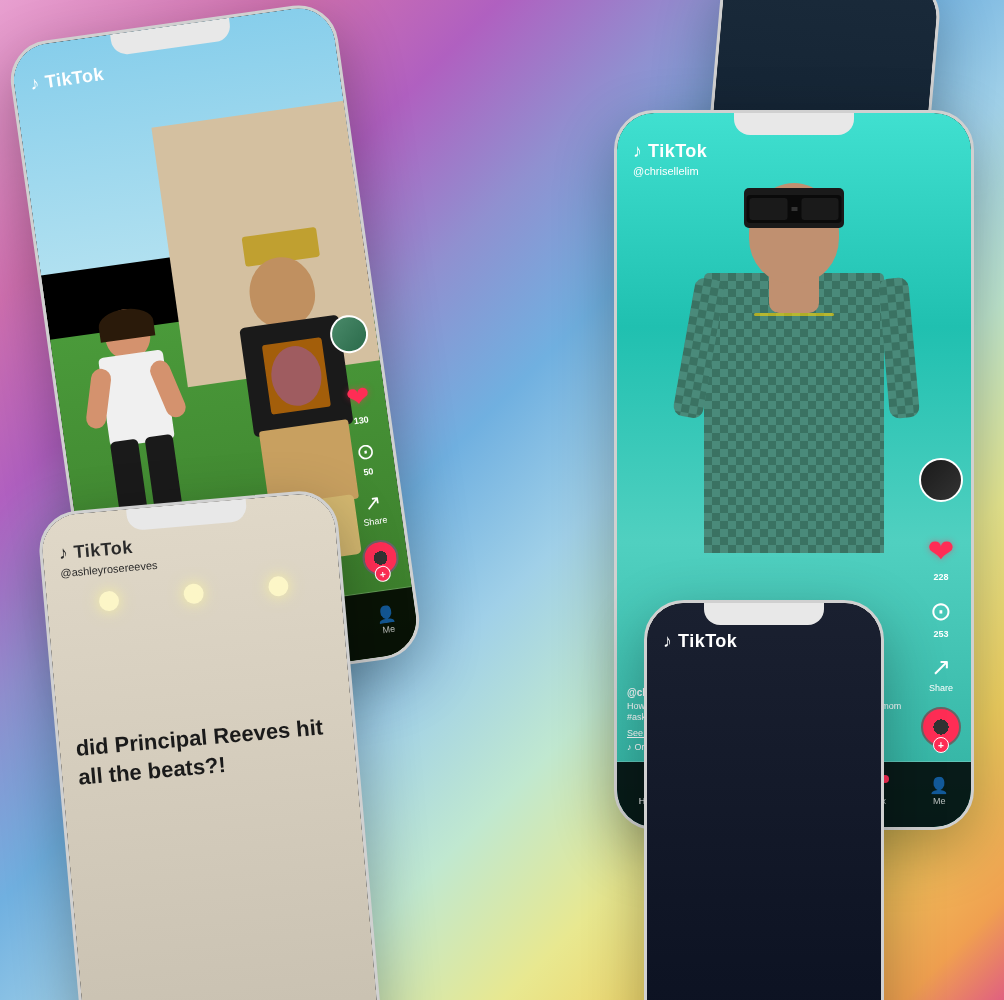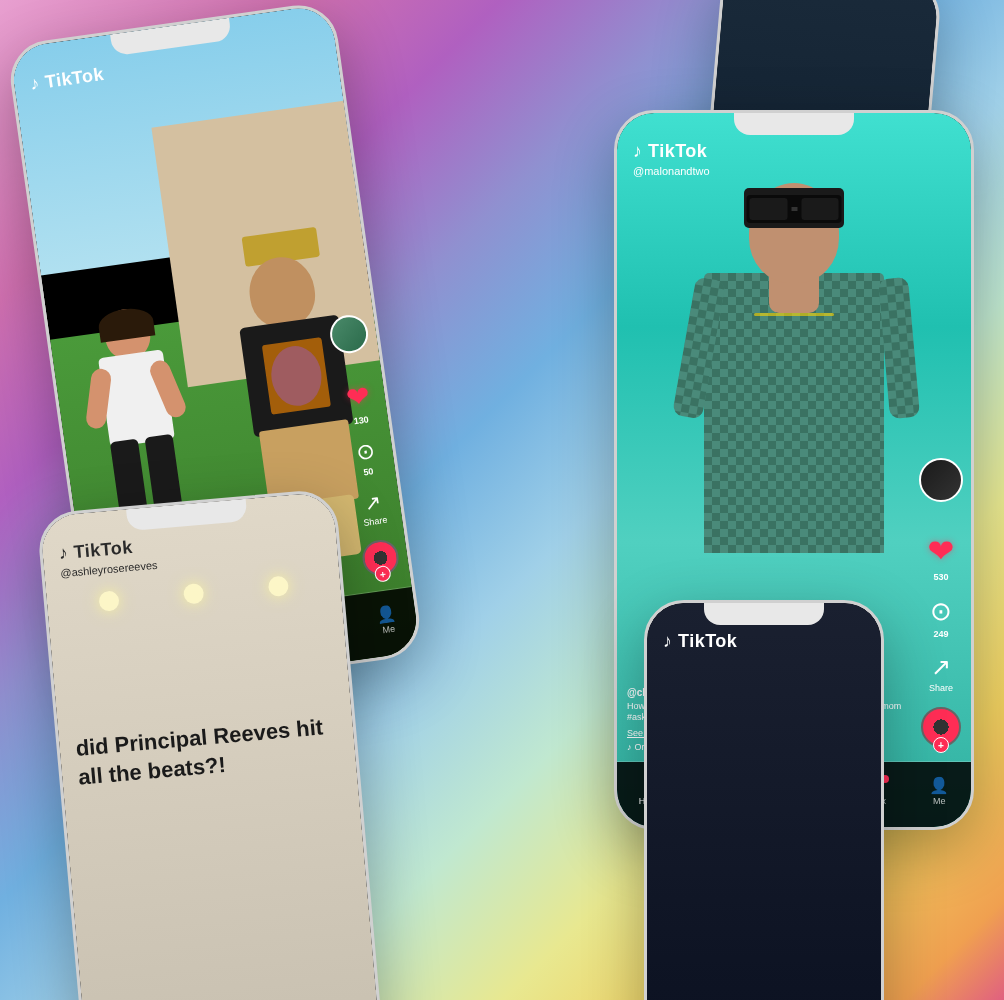--- a/index.html
+++ b/index.html
@@ -584,35 +584,35 @@
         <div style="position:absolute;top:165px;right:calc(50% - 120px);width:30px;height:140px;background:#4a8a7a;border-radius:10px;z-index:4;transform:rotate(-5deg);overflow:hidden;">
           <div style="position:absolute;inset:0;background-image:repeating-conic-gradient(#2a5a4a 0% 25%,transparent 0% 50%);background-size:16px 16px;opacity:0.5;"></div>
         </div>
       </div>
     </div>
 
     <div class="tiktok-header">
       <span class="tiktok-logo-icon">♪</span>
       <span class="tiktok-logo-text">TikTok</span>
     </div>
-    <div class="tiktok-username">@malonandtwo</div>
+    <div class="tiktok-username">@chrisellelim</div>
 
 
     <div class="right-actions">
       <div class="action-btn">
         <div class="avatar-circle" style="background:linear-gradient(135deg,#1a1a1a,#333);width:44px;height:44px;"></div>
         <div class="avatar-plus">+</div>
       </div>
       <div class="action-btn" style="margin-top:16px;">
         <span class="heart-btn" style="font-size:32px;">❤</span>
-        <span class="action-count">530</span>
+        <span class="action-count">228</span>
       </div>
       <div class="action-btn">
         <span style="font-size:26px;color:white;">⊙</span>
-        <span class="action-count">249</span>
+        <span class="action-count">253</span>
       </div>
       <div class="share-action">
         <span style="font-size:24px;">↗</span>
         <span>Share</span>
       </div>
       <div style="width:40px;height:40px;border-radius:50%;background:radial-gradient(circle,#333 30%,#ff2d55 30%,#ff2d55 100%);border:2px solid #666;"></div>
     </div>
 
     <div class="video-caption" style="bottom:75px;">
       <div class="caption-username">@chrisellelim · 1h ago</div>

